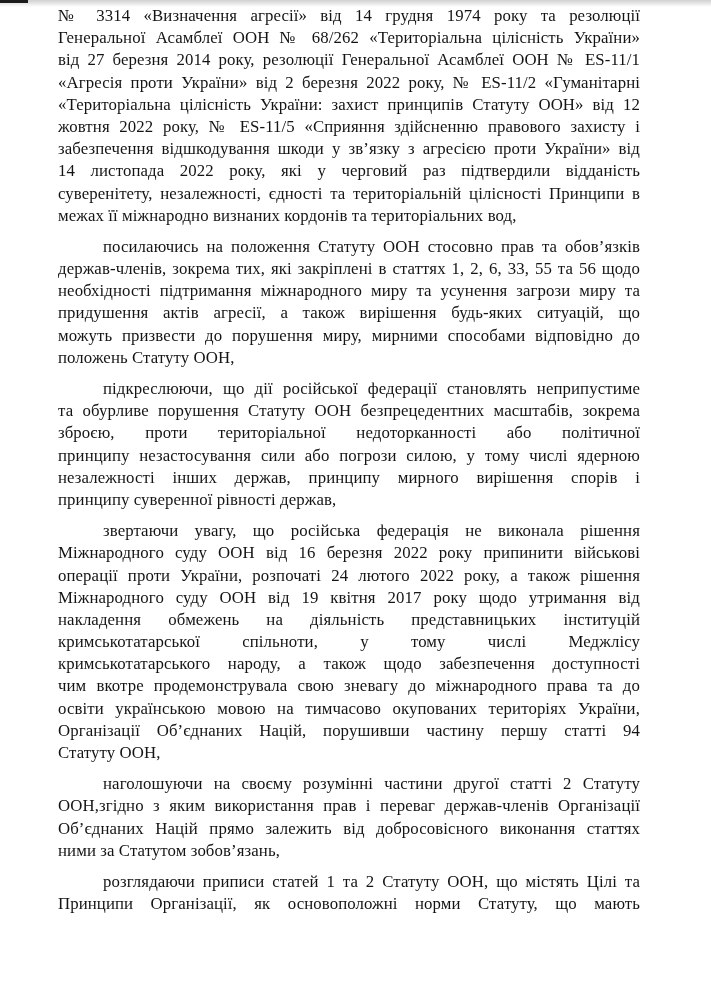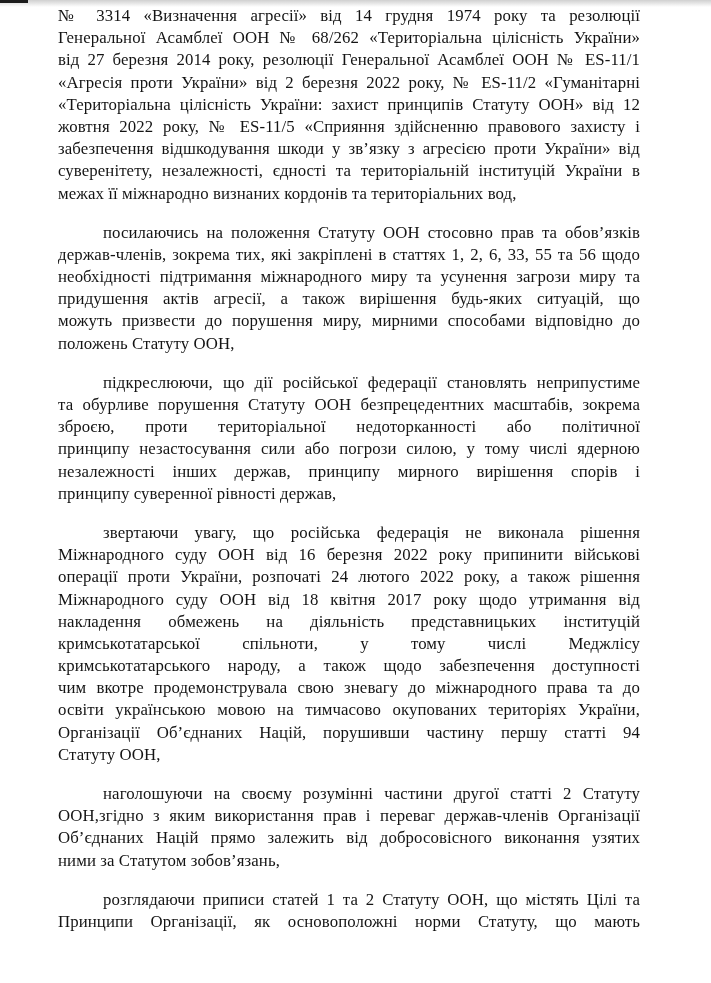--- a/index.html
+++ b/index.html
@@ -31,21 +31,21 @@
     width: 28px; height: 3px;
     background: #1c1c1c;
   }
   .text-block {
     position: absolute;
     left: 58px;
     top: 5px;
     width: 582px;
   }
   .para { margin: 0; }
-  .para + .para { margin-top: 17px; }
+  .para + .para { margin-top: 9px; }
   .line {
     font-size: 16.8px;
     line-height: 22.2px;
     height: 22.2px;
     white-space: nowrap-disabled; 
     text-align: justify;
     text-align-last: justify;
     text-justify: inter-word;
     letter-spacing: 0.1px;
     overflow: hidden;
@@ -64,21 +64,22 @@
   <div class="scan-bar"></div>
   <div class="text-block">
       <div class="para">
         <div class="line">№ 3314 «Визначення агресії» від 14 грудня 1974 року та резолюції</div>
         <div class="line">Генеральної Асамблеї ООН № 68/262 «Територіальна цілісність України»</div>
         <div class="line">від 27 березня 2014 року, резолюції Генеральної Асамблеї ООН № ES-11/1</div>
         <div class="line">«Агресія проти України» від 2 березня 2022 року, № ES-11/2 «Гуманітарні</div>
         <div class="line">«Територіальна цілісність України: захист принципів Статуту ООН» від 12</div>
         <div class="line">жовтня 2022 року, № ES-11/5 «Сприяння здійсненню правового захисту і</div>
         <div class="line">забезпечення відшкодування шкоди у зв’язку з агресією проти України» від</div>
-        <div class="line">суверенітету, незалежності, єдності та територіальній інституцій України в</div>
+        <div class="line">14 листопада 2022 року, які у черговий раз підтвердили відданість</div>
+        <div class="line">суверенітету, незалежності, єдності та територіальній цілісності Принципи в</div>
         <div class="line lastline">межах її міжнародно визнаних кордонів та територіальних вод,</div>
       </div>
       <div class="para indent">
         <div class="line">посилаючись на положення Статуту ООН стосовно прав та обов’язків</div>
         <div class="line">держав-членів, зокрема тих, які закріплені в статтях 1, 2, 6, 33, 55 та 56 щодо</div>
         <div class="line">необхідності підтримання міжнародного миру та усунення загрози миру та</div>
         <div class="line">придушення актів агресії, а також вирішення будь-яких ситуацій, що</div>
         <div class="line">можуть призвести до порушення миру, мирними способами відповідно до</div>
         <div class="line lastline">положень Статуту ООН,</div>
       </div>
@@ -87,33 +88,33 @@
         <div class="line">та обурливе порушення Статуту ООН безпрецедентних масштабів, зокрема</div>
         <div class="line">зброєю, проти територіальної недоторканності або політичної</div>
         <div class="line">принципу незастосування сили або погрози силою, у тому числі ядерною</div>
         <div class="line">незалежності інших держав, принципу мирного вирішення спорів і</div>
         <div class="line lastline">принципу суверенної рівності держав,</div>
       </div>
       <div class="para indent">
         <div class="line">звертаючи увагу, що російська федерація не виконала рішення</div>
         <div class="line">Міжнародного суду ООН від 16 березня 2022 року припинити військові</div>
         <div class="line">операції проти України, розпочаті 24 лютого 2022 року, а також рішення</div>
-        <div class="line">Міжнародного суду ООН від 18 квітня 2017 року щодо утримання від</div>
+        <div class="line">Міжнародного суду ООН від 19 квітня 2017 року щодо утримання від</div>
         <div class="line">накладення обмежень на діяльність представницьких інституцій</div>
         <div class="line">кримськотатарської спільноти, у тому числі Меджлісу</div>
         <div class="line">кримськотатарського народу, а також щодо забезпечення доступності</div>
         <div class="line">чим вкотре продемонструвала свою зневагу до міжнародного права та до</div>
         <div class="line">освіти українською мовою на тимчасово окупованих територіях України,</div>
         <div class="line">Організації Об’єднаних Націй, порушивши частину першу статті 94</div>
         <div class="line lastline">Статуту ООН,</div>
       </div>
       <div class="para indent">
         <div class="line">наголошуючи на своєму розумінні частини другої статті 2 Статуту</div>
         <div class="line">ООН,згідно з яким використання прав і переваг держав-членів Організації</div>
-        <div class="line">Об’єднаних Націй прямо залежить від добросовісного виконання узятих</div>
+        <div class="line">Об’єднаних Націй прямо залежить від добросовісного виконання статтях</div>
         <div class="line lastline">ними за Статутом зобов’язань,</div>
       </div>
       <div class="para indent">
         <div class="line">розглядаючи приписи статей 1 та 2 Статуту ООН, що містять Цілі та</div>
         <div class="line">Принципи Організації, як основоположні норми Статуту, що мають</div>
       </div>
     </div>
 </div>
 
 </body></html>

